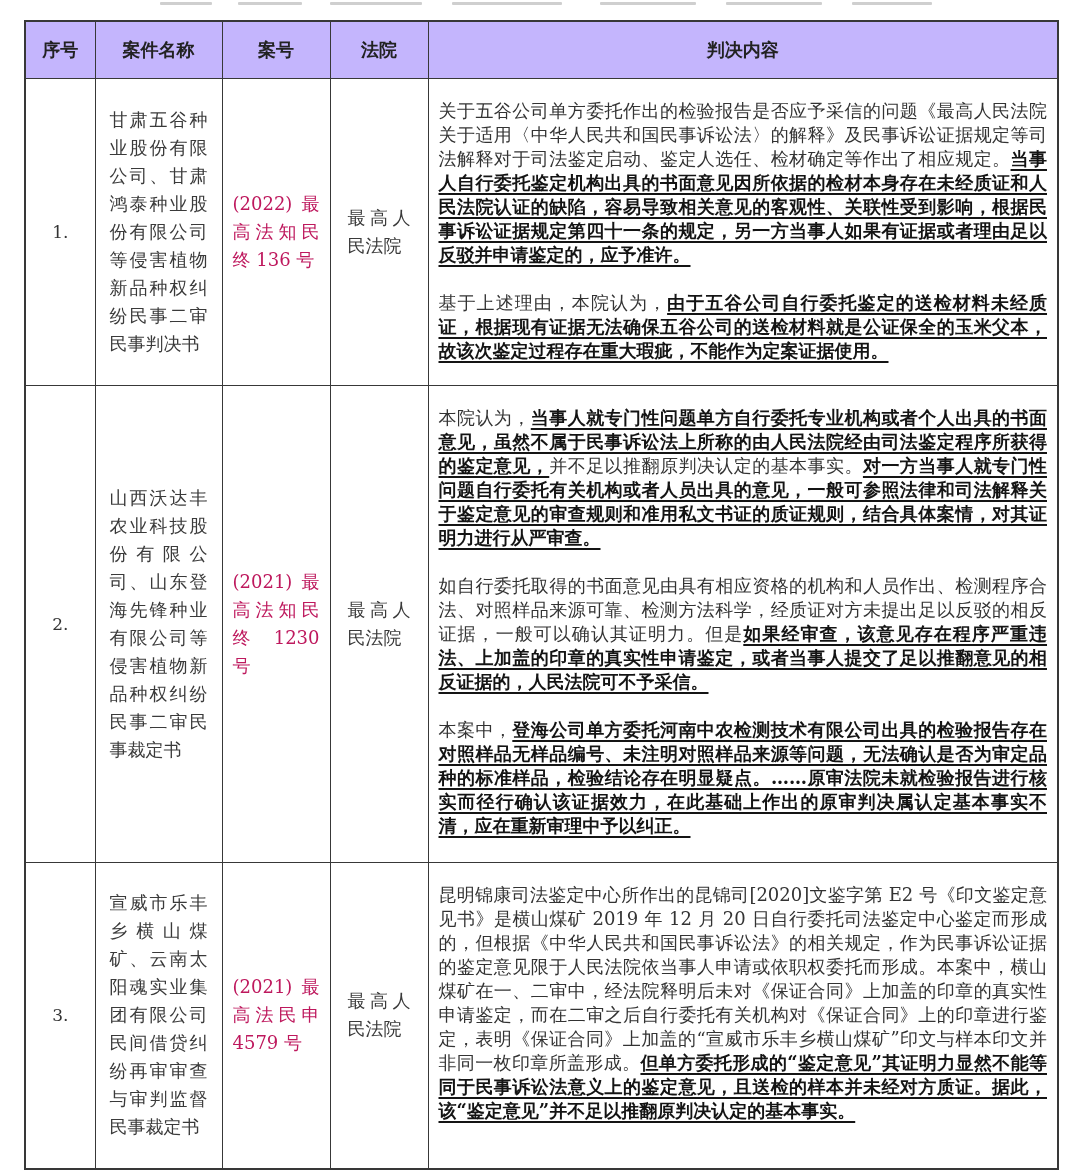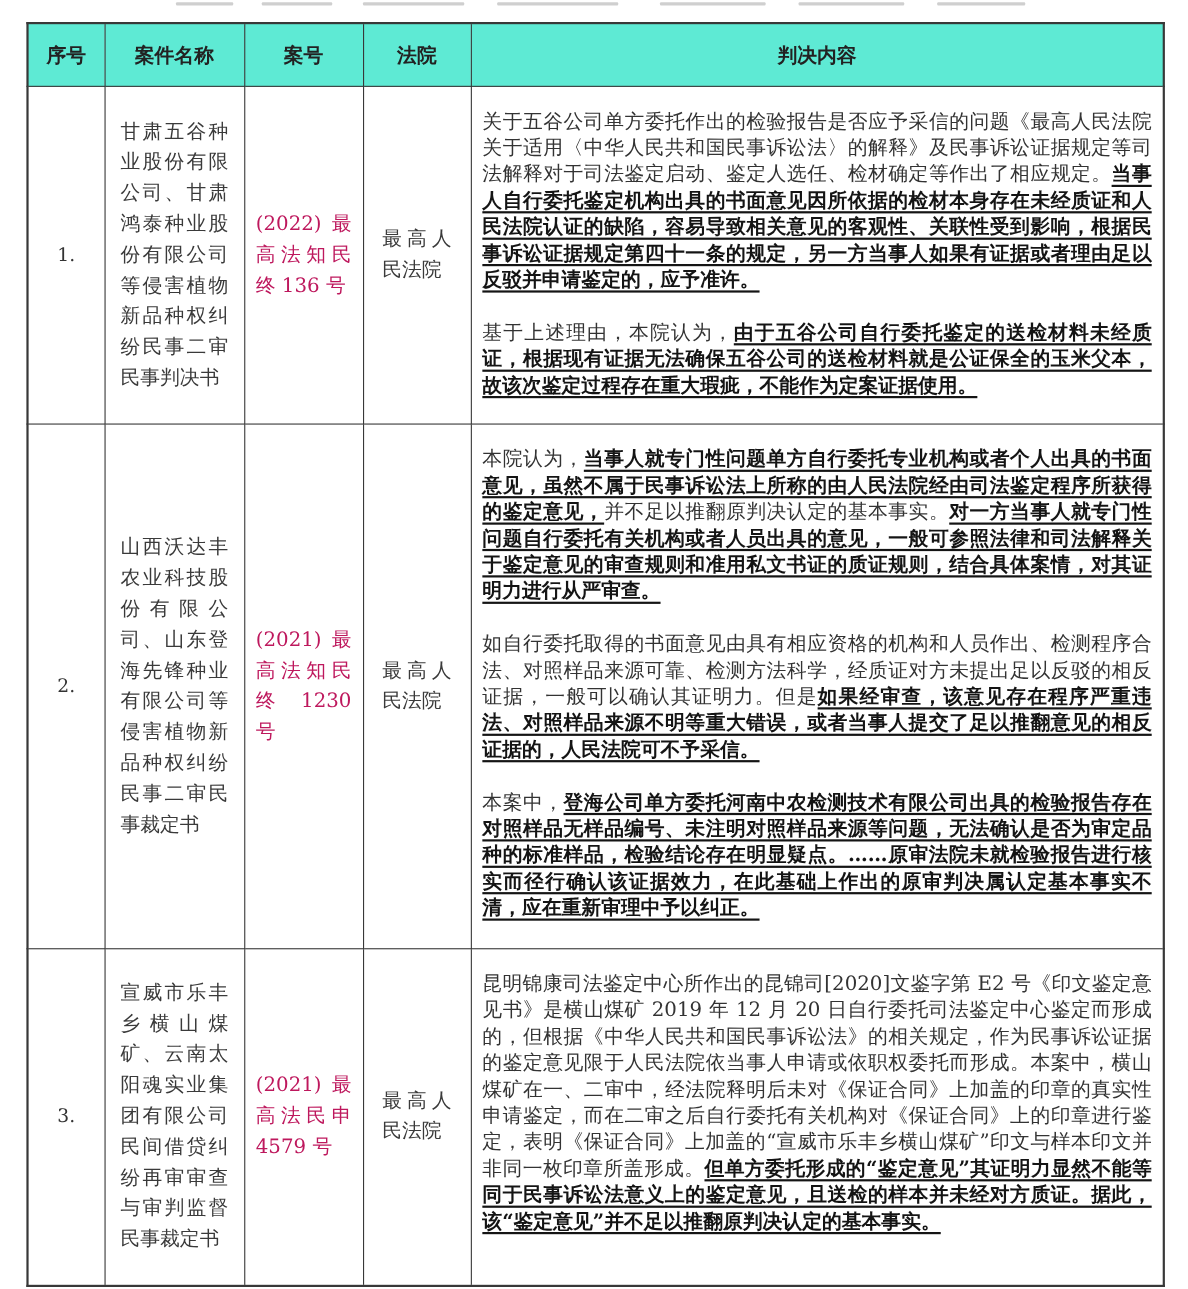--- a/index.html
+++ b/index.html
@@ -23,21 +23,21 @@
 
   table.judgment-table {
     position: absolute; top: 20px; left: 24px;
     width: 1033px;
     border-collapse: collapse;
     table-layout: fixed;
     border: 2px solid #383838;
   }
   th, td { border: 1px solid #383838; }
   thead th {
-    background: #5eead4;
+    background: #c4b5fd;
     height: 54px;
     font-size: 18px;
     font-weight: bold;
     color: #222222;
     text-align: center;
     vertical-align: middle;
   }
   tbody tr:nth-child(1) { height: 307px; }
   tbody tr:nth-child(2) { height: 477px; }
   tbody tr:nth-child(3) { height: 306px; }
@@ -105,21 +105,21 @@
           <p><span>基于上述理由，本院认为，</span><span class="em">由于五谷公司自行委托鉴定的送检材料未经质证，根据现有证据无法确保五谷公司的送检材料就是公证保全的玉米父本，故该次鉴定过程存在重大瑕疵，不能作为定案证据使用。</span></p>
         </td>
       </tr>
       <tr>
         <td class="col-index">2.</td>
         <td class="col-name">山西沃达丰农业科技股份有限公司、山东登海先锋种业有限公司等侵害植物新品种权纠纷民事二审民事裁定书</td>
         <td class="col-number">(2021) 最高法知民终 1230 号</td>
         <td class="col-court">最高人民法院</td>
         <td class="col-judgment">
           <p><span>本院认为，</span><span class="em">当事人就专门性问题单方自行委托专业机构或者个人出具的书面意见，虽然不属于民事诉讼法上所称的由人民法院经由司法鉴定程序所获得的鉴定意见，</span><span>并不足以推翻原判决认定的基本事实。</span><span class="em">对一方当事人就专门性问题自行委托有关机构或者人员出具的意见，一般可参照法律和司法解释关于鉴定意见的审查规则和准用私文书证的质证规则，结合具体案情，对其证明力进行从严审查。</span></p>
-          <p><span>如自行委托取得的书面意见由具有相应资格的机构和人员作出、检测程序合法、对照样品来源可靠、检测方法科学，经质证对方未提出足以反驳的相反证据，一般可以确认其证明力。但是</span><span class="em">如果经审查，该意见存在程序严重违法、对照样品来源不明等重大错误，或者当事人提交了足以推翻意见的相反证据的，人民法院可不予采信。</span></p>
+          <p><span>如自行委托取得的书面意见由具有相应资格的机构和人员作出、检测程序合法、对照样品来源可靠、检测方法科学，经质证对方未提出足以反驳的相反证据，一般可以确认其证明力。但是</span><span class="em">如果经审查，该意见存在程序严重违法、上加盖的印章的真实性申请鉴定，或者当事人提交了足以推翻意见的相反证据的，人民法院可不予采信。</span></p>
           <p><span>本案中，</span><span class="em">登海公司单方委托河南中农检测技术有限公司出具的检验报告存在对照样品无样品编号、未注明对照样品来源等问题，无法确认是否为审定品种的标准样品，检验结论存在明显疑点。……原审法院未就检验报告进行核实而径行确认该证据效力，在此基础上作出的原审判决属认定基本事实不清，应在重新审理中予以纠正。</span></p>
         </td>
       </tr>
       <tr>
         <td class="col-index">3.</td>
         <td class="col-name">宣威市乐丰乡横山煤矿、云南太阳魂实业集团有限公司民间借贷纠纷再审审查与审判监督民事裁定书</td>
         <td class="col-number">(2021) 最高法民申 4579 号</td>
         <td class="col-court">最高人民法院</td>
         <td class="col-judgment">
           <p><span>昆明锦康司法鉴定中心所作出的昆锦司[2020]文鉴字第 E2 号《印文鉴定意见书》是横山煤矿 2019 年 12 月 20 日自行委托司法鉴定中心鉴定而形成的，但根据《中华人民共和国民事诉讼法》的相关规定，作为民事诉讼证据的鉴定意见限于人民法院依当事人申请或依职权委托而形成。本案中，横山煤矿在一、二审中，经法院释明后未对《保证合同》上加盖的印章的真实性申请鉴定，而在二审之后自行委托有关机构对《保证合同》上的印章进行鉴定，表明《保证合同》上加盖的“宣威市乐丰乡横山煤矿”印文与样本印文并非同一枚印章所盖形成。</span><span class="em">但单方委托形成的“鉴定意见”其证明力显然不能等同于民事诉讼法意义上的鉴定意见，且送检的样本并未经对方质证。据此，该“鉴定意见”并不足以推翻原判决认定的基本事实。</span></p>

